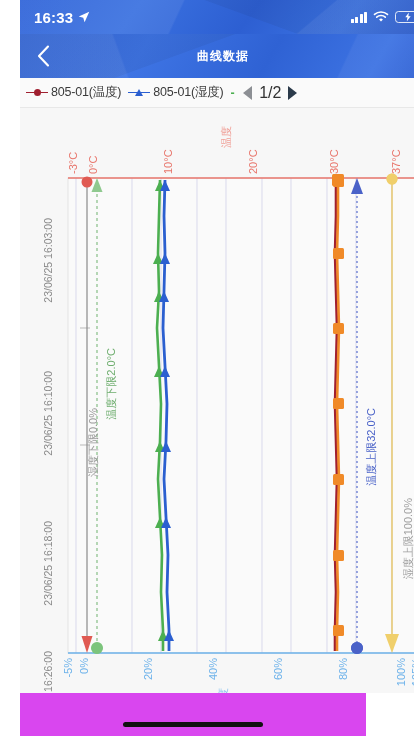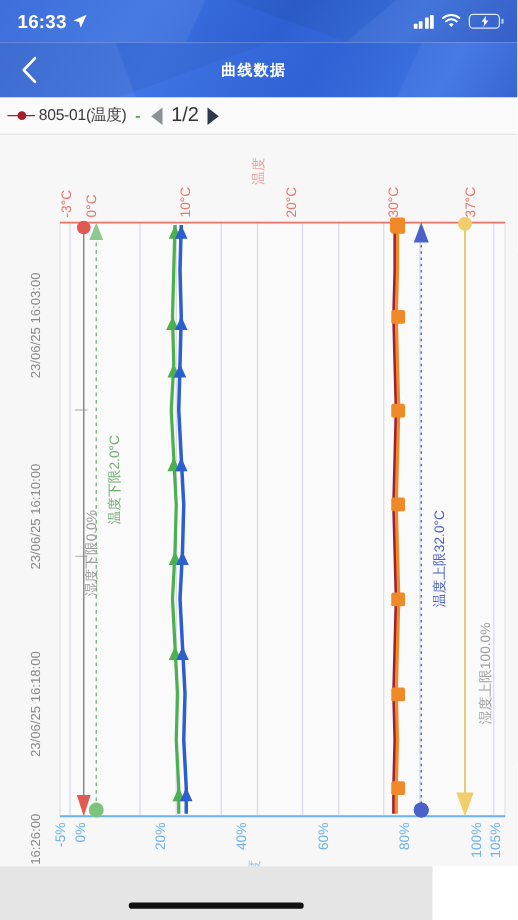--- a/index.html
+++ b/index.html
@@ -2,21 +2,21 @@
 <html><head>
 <meta charset="utf-8">
 <style>
   * { box-sizing: border-box; margin: 0; padding: 0; }
   html, body {
     width: 414px; height: 736px;
     font-family: "Liberation Sans", "DejaVu Sans", sans-serif;
     background: #ffffff;
     overflow: hidden;
   }
-  #app { position: relative; width: 346px; height: 736px; background:#e5e5e5; }
+  #app { position: relative; width: 346px; height: 736px; background:#d946ef;margin-left:20px; }
 
   
   .statusbar {
     position: absolute; left:0; top:0; width:414px; height:34px;
     background: linear-gradient(125deg,#2f63d8 0%,#3a71e0 28%,#2d5fd2 55%,#3b72e2 78%,#2a5ace 100%);
     color:#fff; display:flex; align-items:center; justify-content:space-between;
     padding: 0 14px;
     overflow:hidden;
   }
   .statusbar:before{
@@ -138,20 +138,27 @@
   <div class="legend">
 
     <div class="lg-item">
       <span class="lg-sym">
         <span class="ln" style="background:#a02030"></span>
         <span class="mk circle" style="background:#a02030"></span>
       </span>
       <span class="lg-label">805-01(温度)</span>
     </div>
 
+    <div class="lg-item">
+      <span class="lg-sym">
+        <span class="ln" style="background:#2b5fd0"></span>
+        <span class="mk tri" style="border-bottom:7px solid #2b5fd0"></span>
+      </span>
+      <span class="lg-label">805-01(湿度)</span>
+    </div>
 
 
     <span class="lg-trunc" style="color:#4caf50">-</span>
 
     <div class="pager">
       <span class="tri-l"></span>
       <span class="pg-txt">1/2</span>
       <span class="tri-r"></span>
     </div>
   </div>

